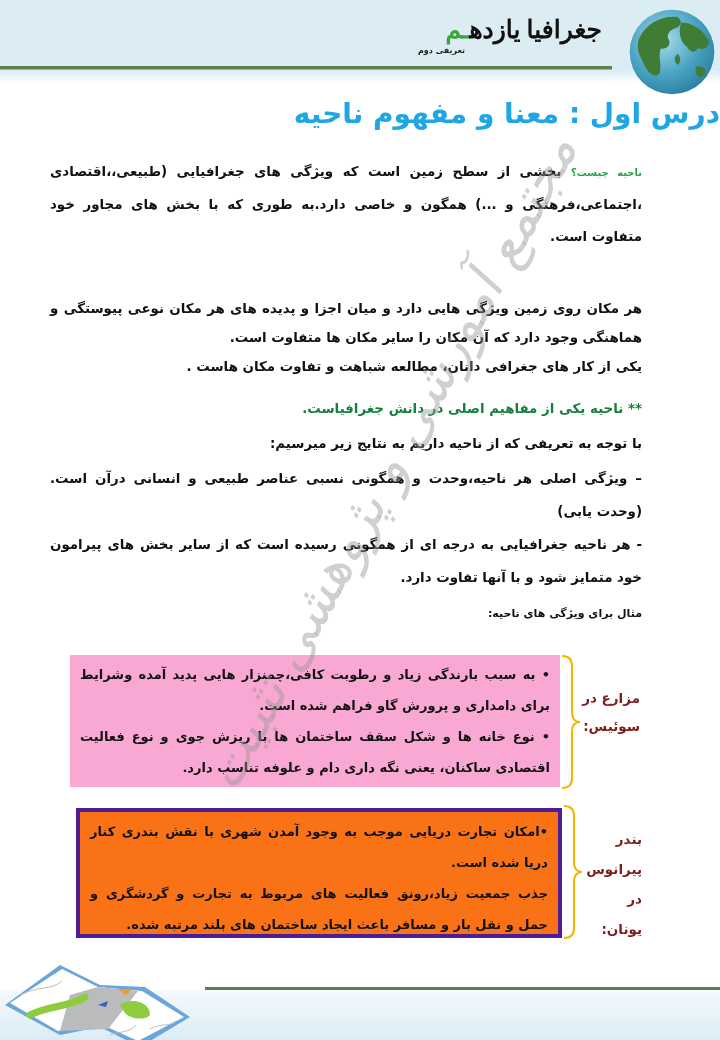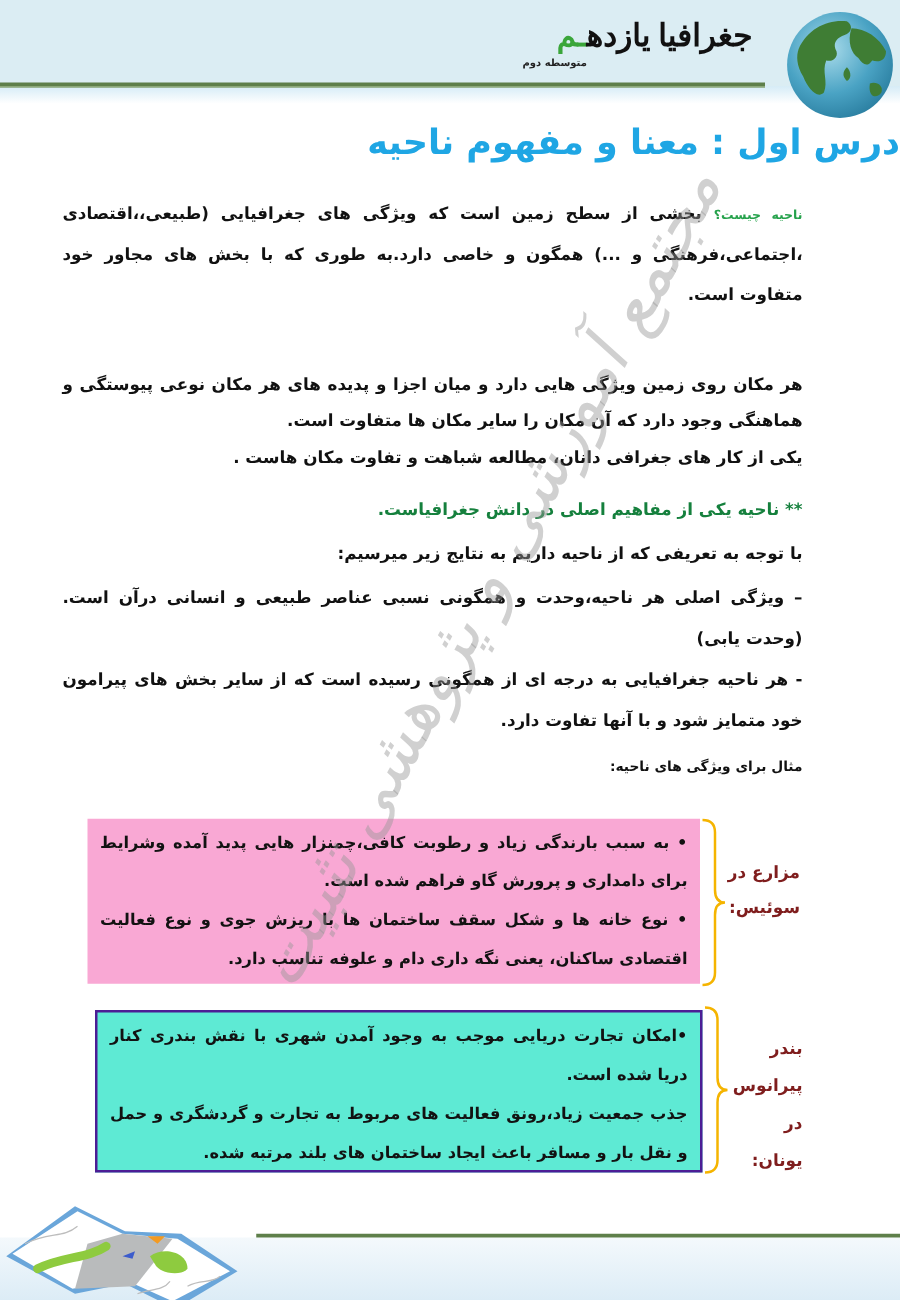--- a/index.html
+++ b/index.html
@@ -53,21 +53,21 @@
   .p { margin:0; }
   .q-green { color:#26a24c; font-size:10px; }
   .magenta { color:#15803d; }
   .heading2 { font-size:11px; }
   .ex-box {
     position:absolute; direction:rtl; text-align:justify;
     font-size:13px; font-weight:bold; line-height:31px;
     padding:4px 10px 4px 10px; box-sizing:border-box;
   }
   .ex-box.orange { background:#f9a8d4; color:#121212; }
-  .ex-box.blue { background:#5eead4; color:#121212; border:2px solid #4c1d95; }
+  .ex-box.blue { background:#f97316; color:#121212; border:4px solid #4c1d95; }
   .ex-box ul { margin:0; padding:0; list-style:none; }
   .ex-box li { margin:0; }
   .ex-label {
     position:absolute; direction:rtl; text-align:right;
     font-size:13.5px; font-weight:bold; line-height:28px; color:#7f1d1d;
   }
   .brace { position:absolute; }
   
   .watermark {
     position:absolute; left:-20px; top:430px; width:820px;
@@ -89,21 +89,21 @@
 </style>
 </head>
 <body>
 
 <div class="header"></div>
 <div class="header-fade"></div>
 <div class="header-rule"></div>
 
 <div class="brand">
   <span class="brand-title"><span>جغرافیا یازده</span><span class="hl">ـم</span></span>
-  <span class="brand-sub">متوسطه دوم</span>
+  <span class="brand-sub">تعریفی دوم</span>
 </div>
 
 <svg class="globe" viewBox="0 0 100 100">
   <defs>
     <radialGradient id="gsea" cx="40%" cy="35%" r="70%">
       <stop offset="0%" stop-color="#a9dbea"></stop>
       <stop offset="60%" stop-color="#4aa3c4"></stop>
       <stop offset="100%" stop-color="#2a7ea0"></stop>
     </radialGradient>
   </defs>

